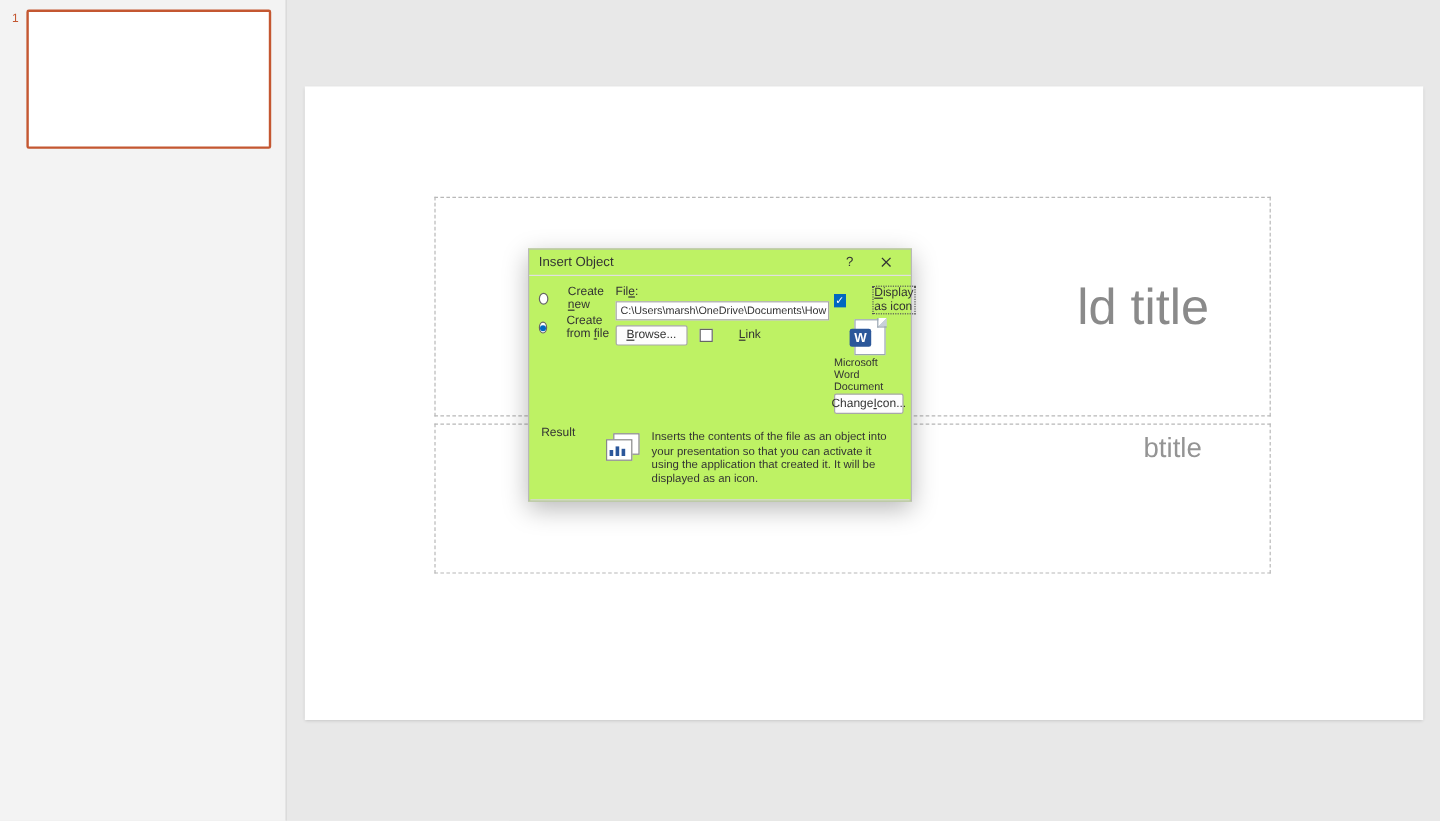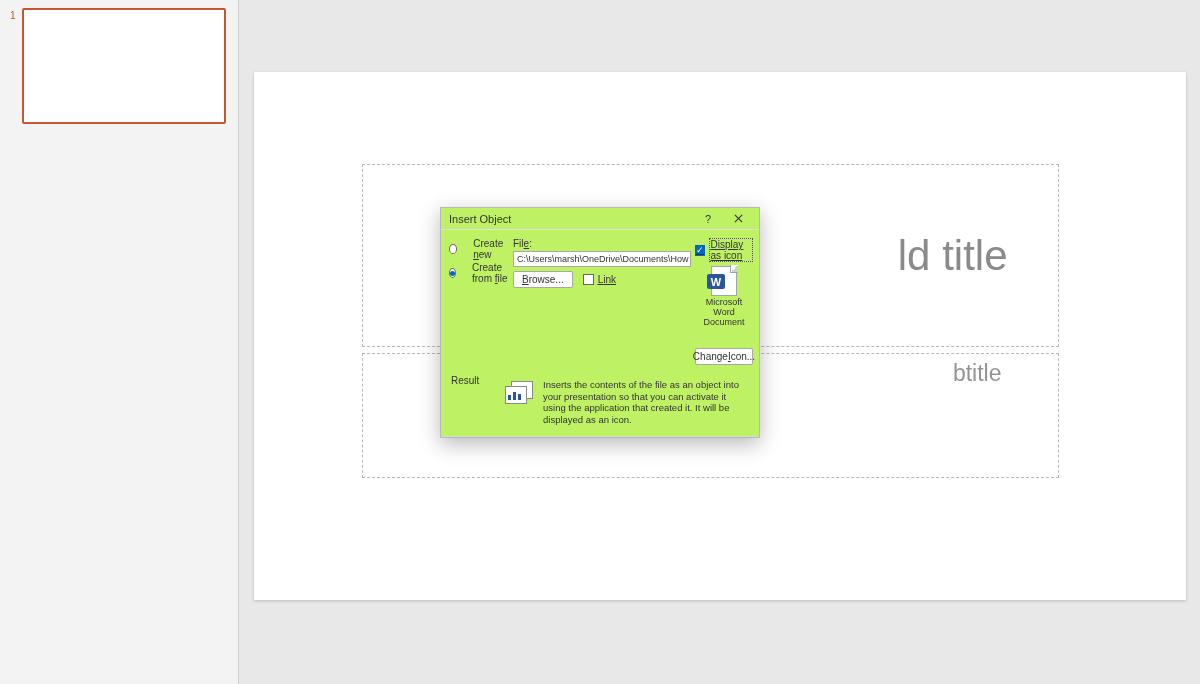--- a/index.html
+++ b/index.html
@@ -174,23 +174,22 @@
     background: #fdfdfd;
     font-size: 10px;
     display: inline-flex;
     align-items: center;
     justify-content: center;
     border-radius: 2px;
   }
   .chk-row {
     display: flex;
     align-items: center;
-    gap: 4px;
-    font-size: 10px;
-    text-decoration: underline;
+    gap: 22px;
+    font-size: 10px;
   }
   .chk {
     width: 11px; height: 11px;
     border: 1px solid #666;
     background: #fff;
     display: inline-flex;
     align-items: center;
     justify-content: center;
   }
   .chk.checked {
@@ -235,23 +234,22 @@
     border-radius: 2px;
     color: #fff;
     font-weight: bold;
     font-size: 11px;
     display: flex;
     align-items: center;
     justify-content: center;
   }
   .icon-caption {
     font-size: 9px;
-    text-align: center;
     line-height: 1.1;
-    margin-bottom: 20px;
+    margin-bottom: 0;
   }
   .change-icon-btn {
     width: 58px;
   }
   .result-row {
     display: flex;
     padding: 4px 10px 10px 10px;
     gap: 10px;
   }
   .result-label {

